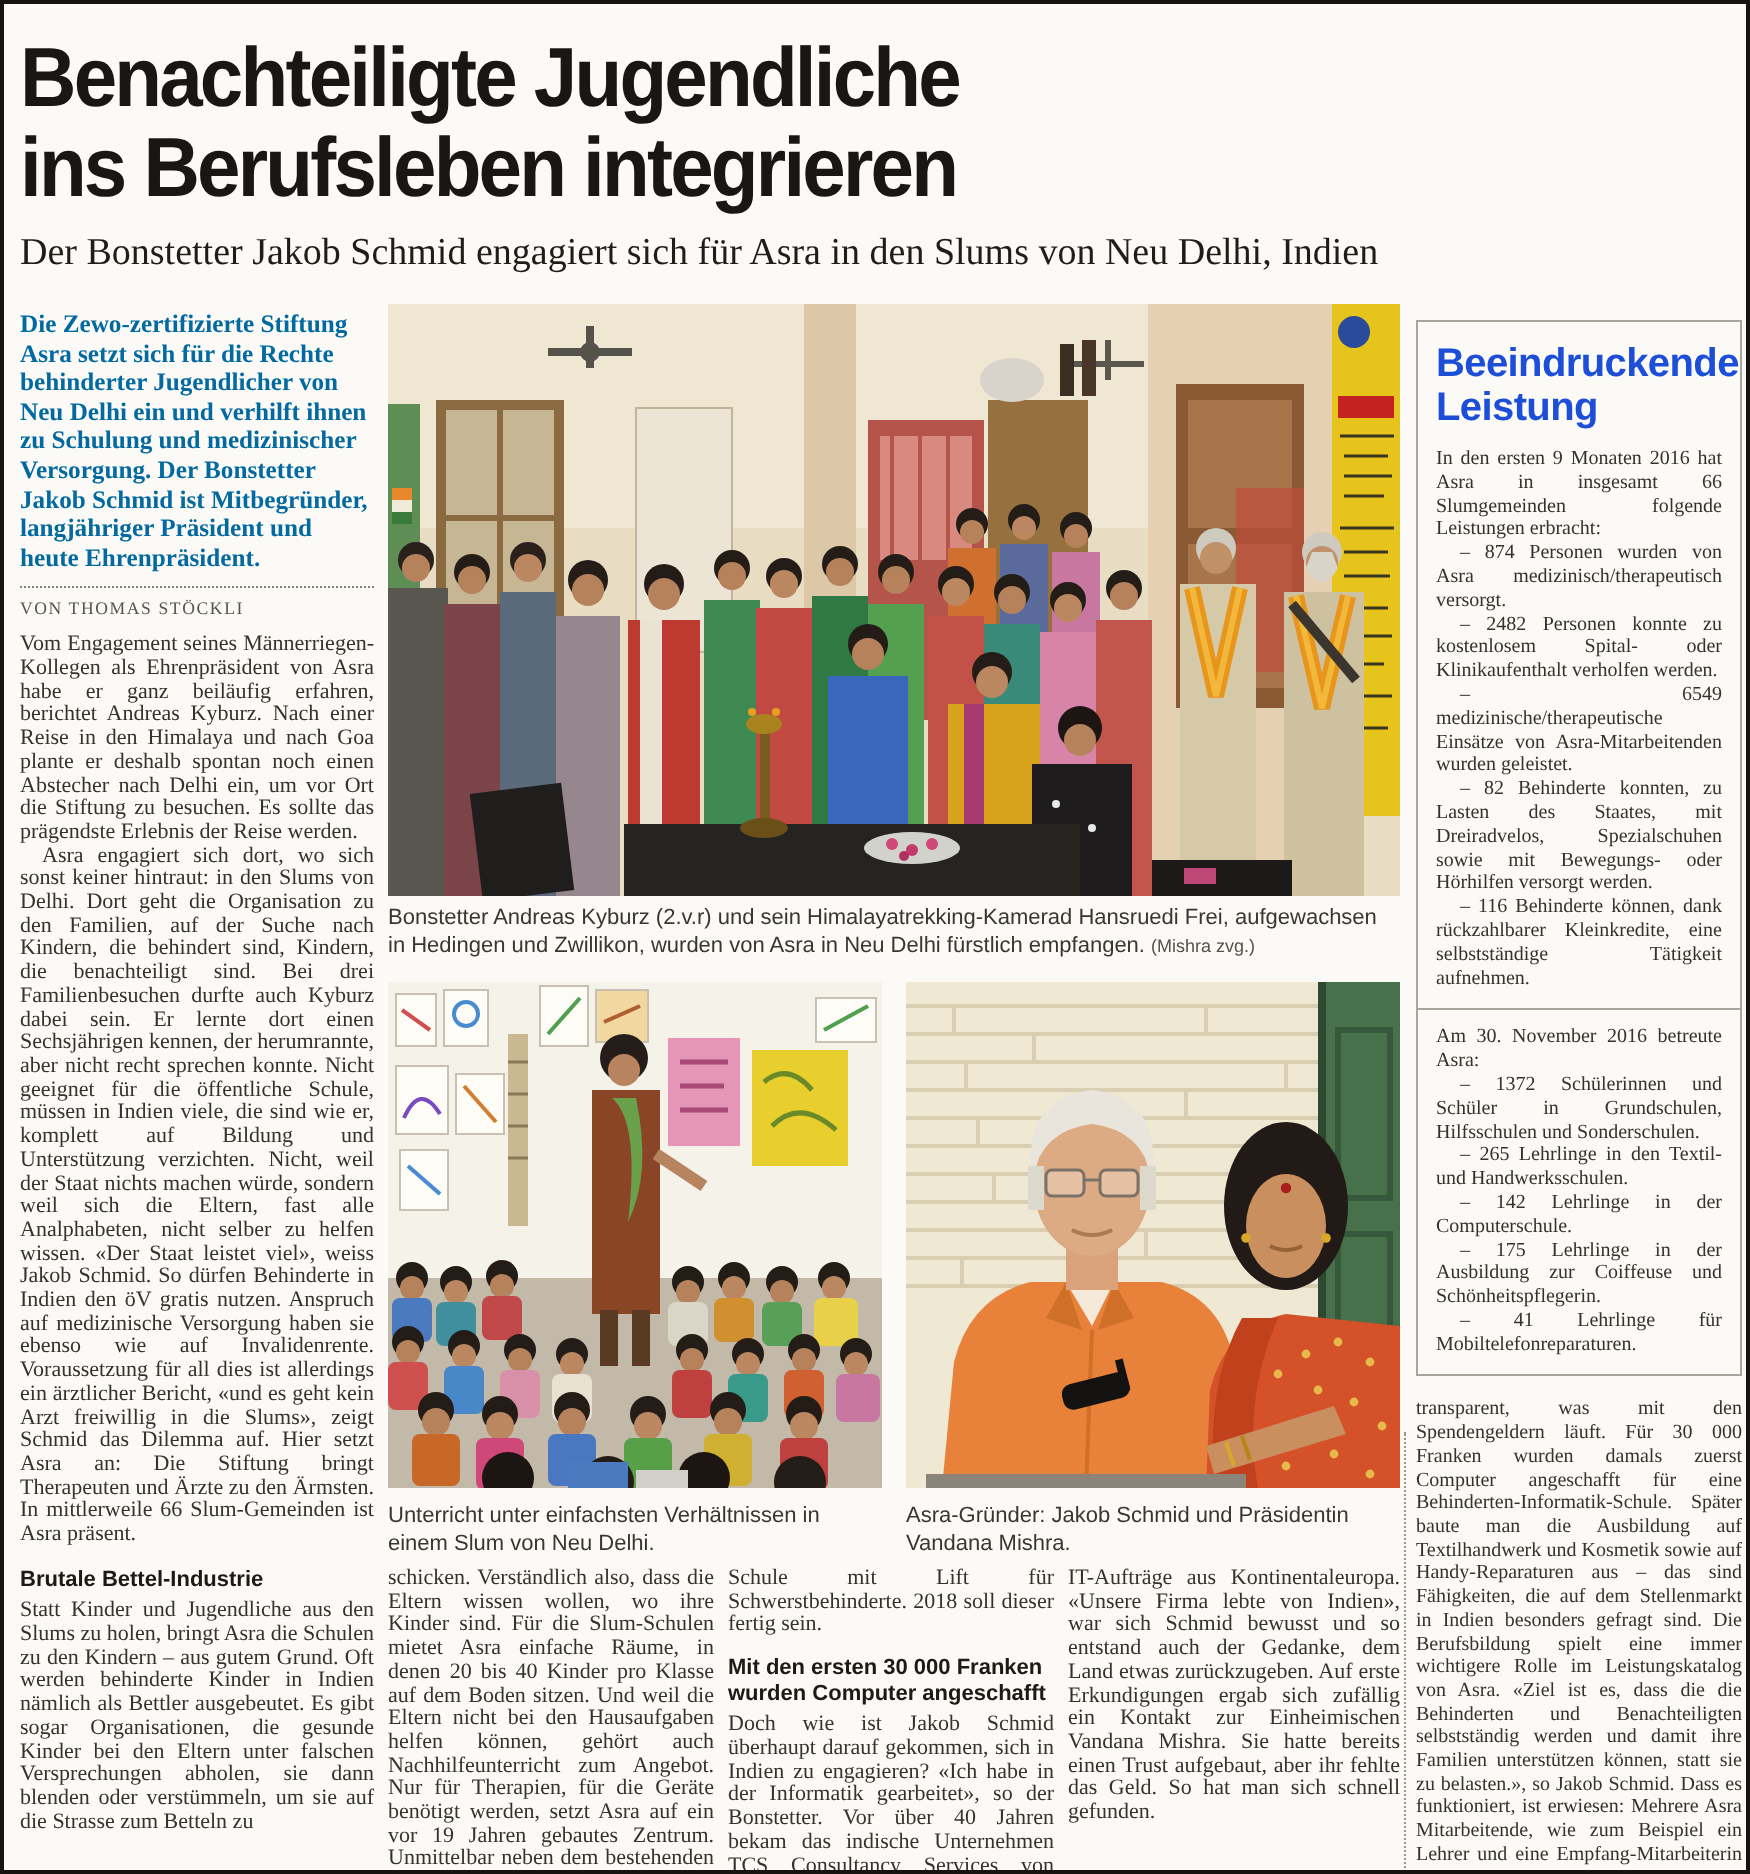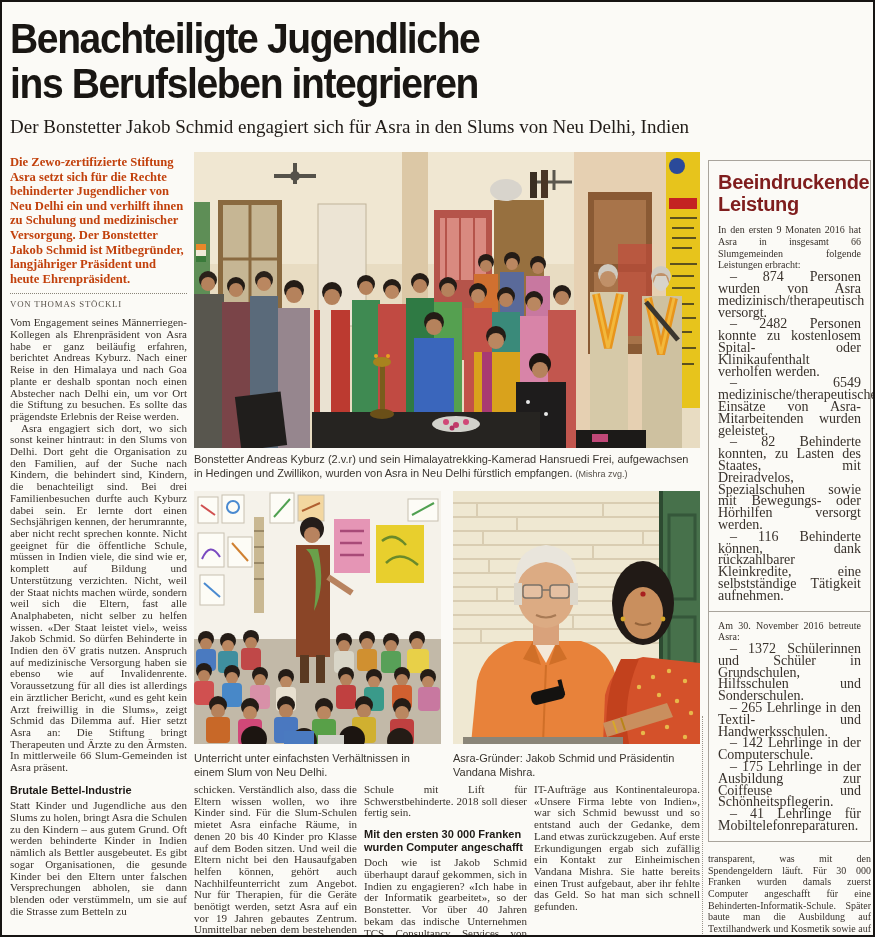--- a/index.html
+++ b/index.html
@@ -9,43 +9,43 @@
     overflow:hidden;font-family:"Liberation Serif",serif;color:#38312b;padding-left:44px;
   }
   .abs{position:absolute;}
   
   .headline{left:8px;top:14px;width:690px;font-family:"Liberation Sans",sans-serif;
     font-weight:bold;color:#191613;font-size:42px;line-height:45px;letter-spacing:-1.5px;
     transform:scaleX(.93);transform-origin:left top;}
   .subtitle{left:8px;top:114px;width:690px;font-size:19px;color:#211c18;}
   
   .col1{left:8px;top:153px;width:177px;}
-  .lead{font-size:12.6px;line-height:14.6px;font-weight:bold;color:#c2410c;}
+  .lead{font-size:12.6px;line-height:14.6px;font-weight:bold;color:#0369a1;}
   .byline{margin-top:7px;border-top:1px dotted #8a8478;padding-top:5px;
     font-family:Liberation Serif, serif;font-size:8.8px;letter-spacing:.8px;
     color:#59534b;text-transform:uppercase;}
   .body-p{font-size:11px;line-height:11.7px;text-align:justify;margin:0;hyphens:auto;}
   .mt8{margin-top:8px;} .ind{text-indent:11px;}
   .subhead{font-family:"Liberation Sans",sans-serif;font-weight:bold;font-size:11px;
     line-height:12.6px;color:#1d1915;margin:10px 0 4px 0;}
   
   .photo{background:#ddd;overflow:hidden;}
   .photo svg{display:block;}
   .caption{font-family:"Liberation Sans",sans-serif;font-size:11px;line-height:13.5px;
     color:#3a352f;}
   .credit{font-size:9px;color:#56504a;}
   
   .bcol{top:782px;height:152px;overflow:hidden;}
   
   .sidebar{left:706px;top:158px;width:163px;}
   .sbox{border:1px solid #a9a49c;padding:8px 9px 9px 9px;box-sizing:border-box;background:#fbfaf6;}
   .sbox + .sbox{margin-top:-1px;}
   .sb-title{font-family:"Liberation Sans",sans-serif;font-weight:bold;font-size:20px;
-    line-height:22px;letter-spacing:-.3px;color:#7f1d1d;margin:2px 0 9px 0;}
-  .sitem{font-size:14px;line-height:11.8px;text-align:justify;margin:0;text-indent:12px;}
+    line-height:22px;letter-spacing:-.3px;color:#1d4ed8;margin:2px 0 9px 0;}
+  .sitem{font-size:10px;line-height:11.8px;text-align:justify;margin:0;text-indent:12px;}
   .sintro{font-size:10px;line-height:11.8px;text-align:justify;margin:0;}
   .scont{margin-top:11px;font-size:10px;line-height:11.7px;text-align:justify;}
   .vrule{left:700px;top:714px;width:0;height:218px;border-left:1px dotted #9a948a;}
 </style>
 </head>
 <body>
 
 <div class="page">
 
   <div class="abs headline">

